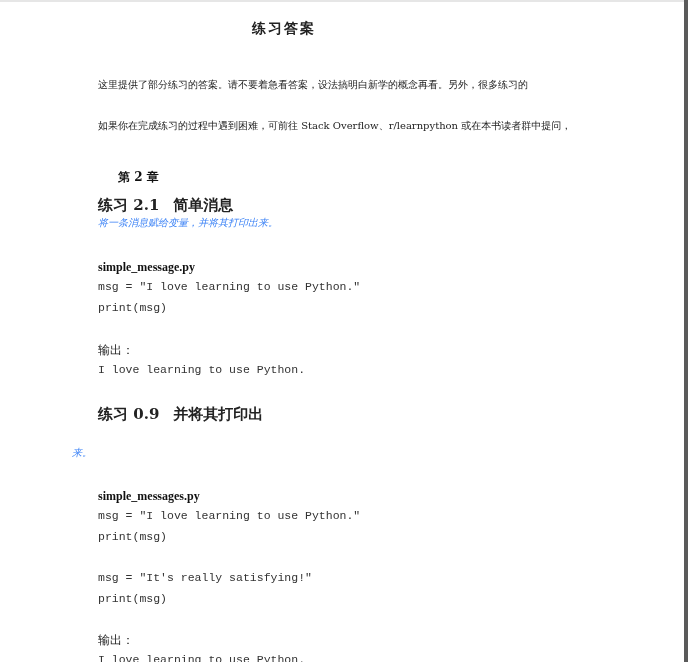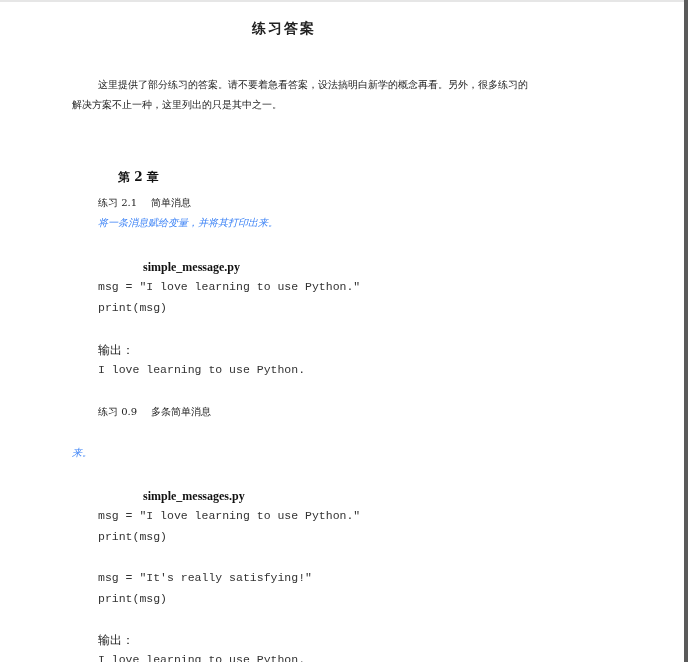--- a/index.html
+++ b/index.html
@@ -8,56 +8,56 @@
     background: #ffffff; color: #1a1a1a;
     font-family: "DejaVu Serif", "Liberation Serif", serif;
   }
   .top-line { position: absolute; left: 0; top: 0; width: 684px; height: 2px; background: #e6e6e6; }
   .right-strip { position: absolute; right: 0; top: 0; width: 4px; height: 662px; background: #5a5a5a; }
   .page { position: absolute; left: 0; top: 0; width: 684px; height: 662px; }
   .abs { position: absolute; white-space: nowrap; }
   .title { left: 0; width: 568px; text-align: center; top: 20px; font-size: 14px; font-weight: bold; letter-spacing: 2px; font-family: "DejaVu Sans", sans-serif; color: #222; }
   .para { font-size: 10px; line-height: 20px; color: #222; }
   .chapter { font-size: 12px; font-weight: bold; color: #111; margin-left: 20px; }
-  .ex-head { font-size: 10px; color: #222; }
+  .ex-head { font-size: 15px; color: #222; font-weight: bold; }
   .ex-head .num { margin-right: 14px; }
   .task { font-size: 10px; color: #3b82f6; font-family: "DejaVu Sans", sans-serif; font-style: italic; }
-  .fname { font-size: 12px; font-weight: bold; color: #111; font-family: "Liberation Serif", serif; margin-left: 45px; }
+  .fname { font-size: 12px; font-weight: bold; color: #111; font-family: "Liberation Serif", serif; }
   .code { font-family: "Liberation Mono", "DejaVu Sans Mono", monospace; font-size: 11.5px; color: #333; white-space: pre; }
   .label { font-size: 12px; color: #222; }
 </style>
 </head>
 <body>
 
 <div class="top-line"></div>
 <div class="right-strip"></div>
 
 <div class="page">
 
   <div class="abs title">练习答案</div>
 
   <div class="abs para" style="left:98px; top:75px;">这里提供了部分练习的答案。请不要着急看答案，设法搞明白新学的概念再看。另外，很多练习的</div>
-  <div class="abs para" style="left:72px; top:95px;">解决方案不止一种，这里列出的只是其中之一。</div>
+  <div class="abs para" style="left:98px; top:116px;">如果你在完成练习的过程中遇到困难，可前往 Stack Overflow、r/learnpython 或在本书读者群中提问，</div>
 
   <div class="abs chapter" style="left:98px; top:169px;">第 2 章</div>
 
   <div class="abs ex-head" style="left:98px; top:196px;">
     <span class="num">练习 2.1</span><span>简单消息</span>
   </div>
   <div class="abs task" style="left:98px; top:216px;">将一条消息赋给变量，并将其打印出来。</div>
 
   <div class="abs fname" style="left:98px; top:260px;">simple_message.py</div>
   <div class="abs code" style="left:98px; top:280px;">msg = "I love learning to use Python."</div>
   <div class="abs code" style="left:98px; top:301px;">print(msg)</div>
 
   <div class="abs label" style="left:98px; top:342px;">输出：</div>
   <div class="abs code" style="left:98px; top:363px;">I love learning to use Python.</div>
 
   <div class="abs ex-head" style="left:98px; top:405px;">
-    <span class="num">练习 0.9</span><span>多条简单消息</span>
+    <span class="num">练习 0.9</span><span>并将其打印出</span>
   </div>
   <div class="abs task" style="left:72px; top:446px;">来。</div>
 
   <div class="abs fname" style="left:98px; top:489px;">simple_messages.py</div>
   <div class="abs code" style="left:98px; top:509px;">msg = "I love learning to use Python."</div>
   <div class="abs code" style="left:98px; top:530px;">print(msg)</div>
   <div class="abs code" style="left:98px; top:571px;">msg = "It's really satisfying!"</div>
   <div class="abs code" style="left:98px; top:592px;">print(msg)</div>
 
   <div class="abs label" style="left:98px; top:632px;">输出：</div>

